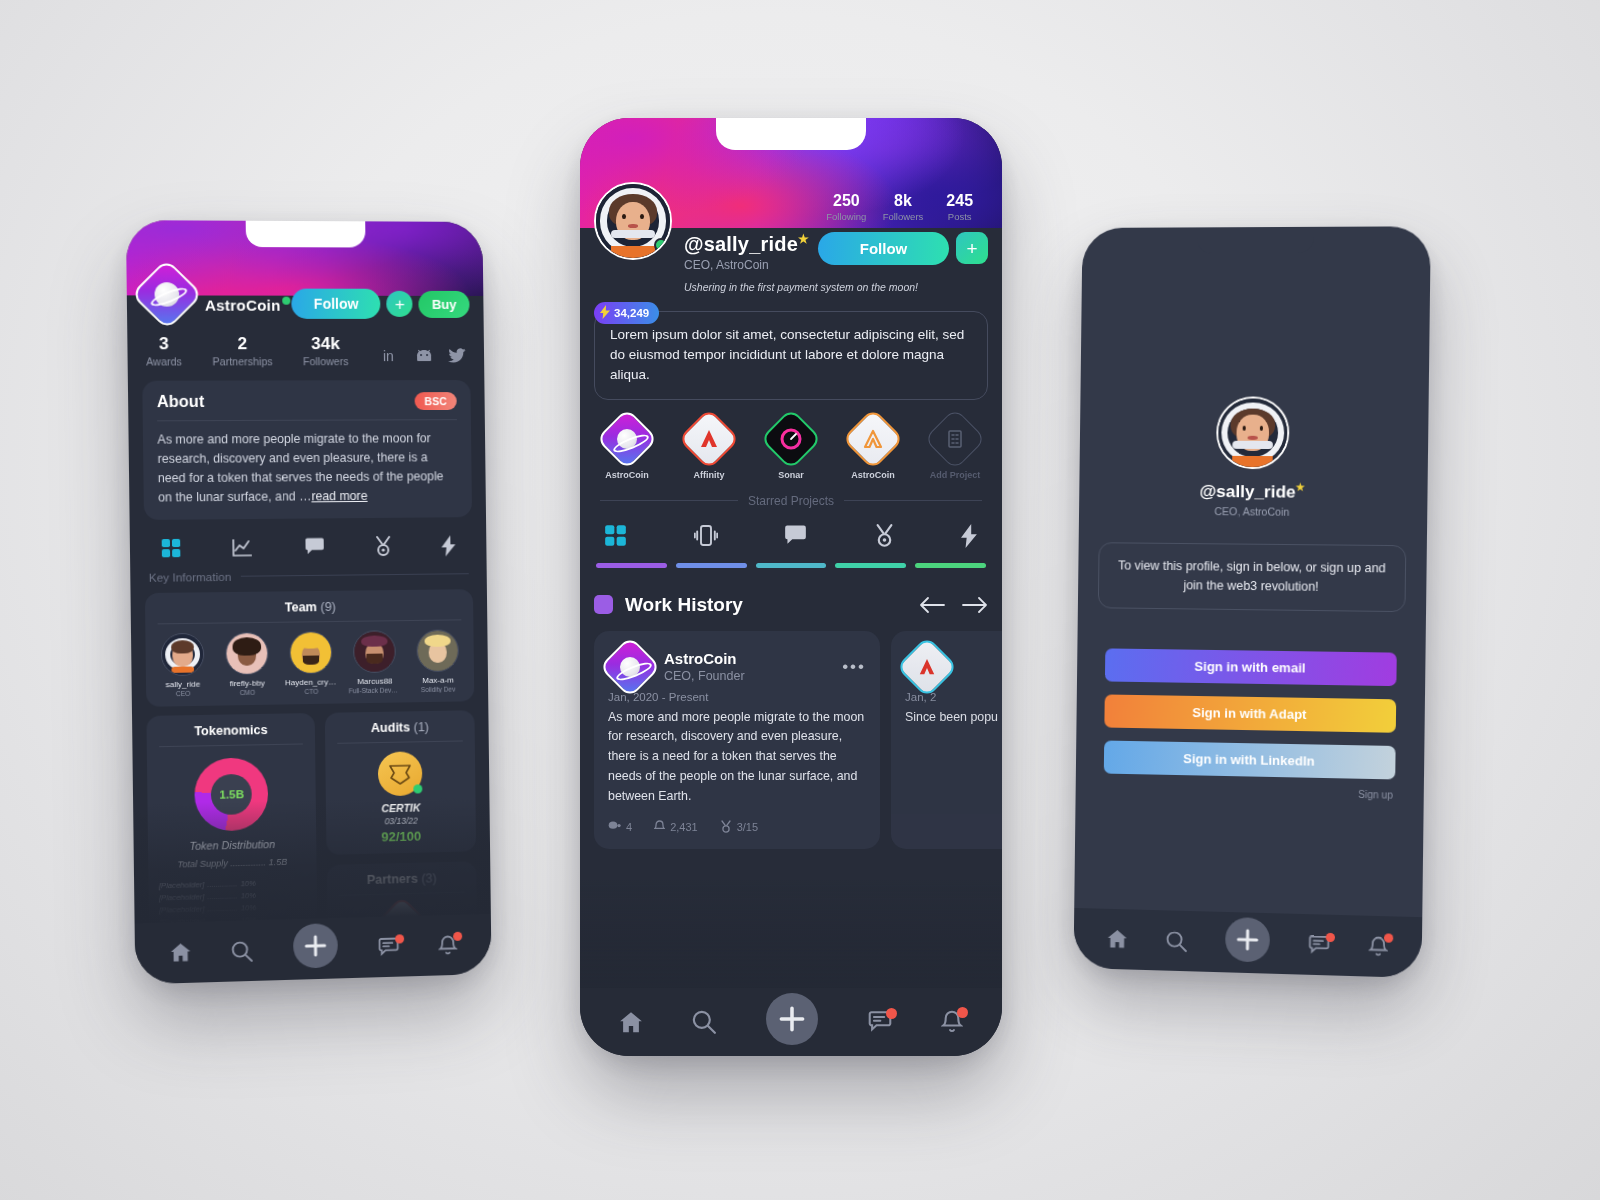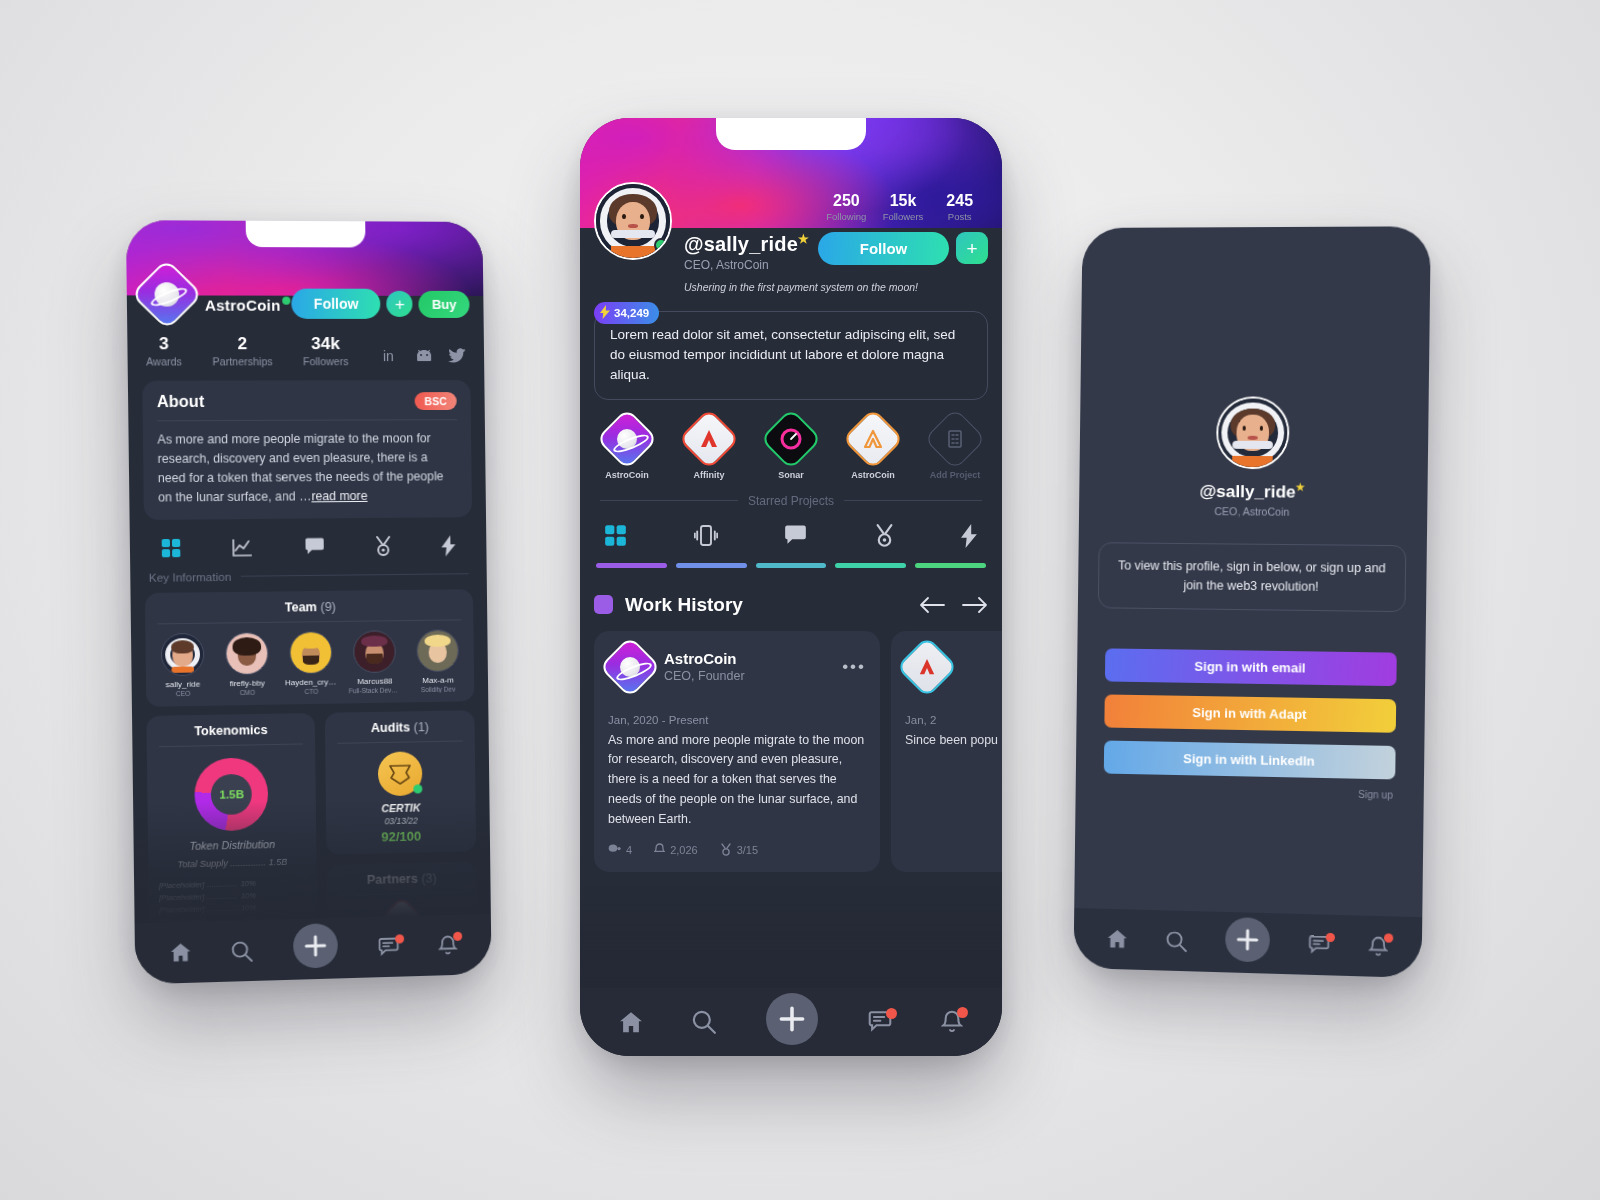--- a/index.html
+++ b/index.html
@@ -287,21 +287,21 @@
   .wh-card.peek { width: 180px; opacity: .97; }
   .wc-top { display: flex; align-items: center; }
   .wc-d {
     width: 44px; height: 44px; transform: rotate(45deg); border-radius: 11px;
     display: flex; align-items: center; justify-content: center; flex: none;
   }
   .wc-d > * { transform: rotate(-45deg); }
   .wc-name { color: #fff; font-size: 15px; font-weight: bold; }
   .wc-role { color: #8b91a3; font-size: 12.5px; margin-top: 2px; }
   .wc-dots { margin-left: auto; color: #b9bec9; font-size: 17px; letter-spacing: 2px; cursor: pointer; }
-  .wc-date { color: #8b91a3; font-size: 11.5px; margin-top: 25px; }
+  .wc-date { color: #8b91a3; font-size: 11.5px; margin-top: 2px; }
   .wc-body { color: #dfe2ea; font-size: 12.4px; line-height: 1.6; margin-top: 5px; }
   .wc-stats { display: flex; gap: 22px; margin-top: 13px; color: #7d8396; font-size: 11px; align-items: center; }
   .wc-stat { display: flex; align-items: center; gap: 5px; }
 
   
   #phone-right {
     left: 1078px; top: 228px; width: 344px; height: 740px;
     padding: 7px; border-radius: 46px;
     transform: perspective(1900px) rotateY(-5deg) rotateZ(0.7deg);
     transform-origin: left center;
@@ -661,35 +661,35 @@
         <span>34,249</span>
       </div>
 
       <div class="prof-right">
         <div class="cstats">
           <div class="cstat">
             <div class="num">250</div>
             <div class="lbl">Following</div>
           </div>
           <div class="cstat">
-            <div class="num">15k</div>
+            <div class="num">8k</div>
             <div class="lbl">Followers</div>
           </div>
           <div class="cstat">
             <div class="num">245</div>
             <div class="lbl">Posts</div>
           </div>
         </div>
         <div class="cbtns">
           <button class="btn-follow-c">Follow</button>
           <button class="btn-plus-c">+</button>
         </div>
       </div>
 
-      <div class="lorem-box">Lorem read dolor sit amet, consectetur adipiscing elit, sed do eiusmod tempor incididunt ut labore et dolore magna aliqua.</div>
+      <div class="lorem-box">Lorem ipsum dolor sit amet, consectetur adipiscing elit, sed do eiusmod tempor incididunt ut labore et dolore magna aliqua.</div>
 
       <div class="proj-row">
         <div class="proj">
           <div class="proj-d" style="background:linear-gradient(135deg,#d61ed6,#9a2ce0 45%,#4f7df0);border:2px solid #fff">
             <div class="planet" style="width:20px;height:20px"></div>
           </div>
           <div class="proj-name">AstroCoin</div>
         </div>
         <div class="proj">
           <div class="proj-d" style="background:linear-gradient(140deg,#f6f7fa,#e4e7ee);border:2px solid #ef4a35">
@@ -825,21 +825,21 @@
                   </svg>
               </span>
               <span>4</span>
             </div>
             <div class="wc-stat">
               <span>
                 <svg width="11" height="12" viewBox="0 0 11 12" fill="none" stroke="currentColor" stroke-width="1.3">
                     <path d="M5.5 1a3.4 3.4 0 0 0-3.4 3.4c0 3-1.2 4-1.2 4h9.2s-1.2-1-1.2-4A3.4 3.4 0 0 0 5.5 1z"></path>
                   </svg>
               </span>
-              <span>2,026</span>
+              <span>2,431</span>
             </div>
             <div class="wc-stat">
               <span>
                 <svg width="12" height="13" viewBox="0 0 12 13" fill="none" stroke="currentColor" stroke-width="1.3">
                     <path d="M2 1l3.2 4.4M10 1L6.8 5.4" stroke-linecap="round"></path>
                     <circle cx="6" cy="9" r="3.1"></circle>
                   </svg>
               </span>
               <span>3/15</span>
             </div>

